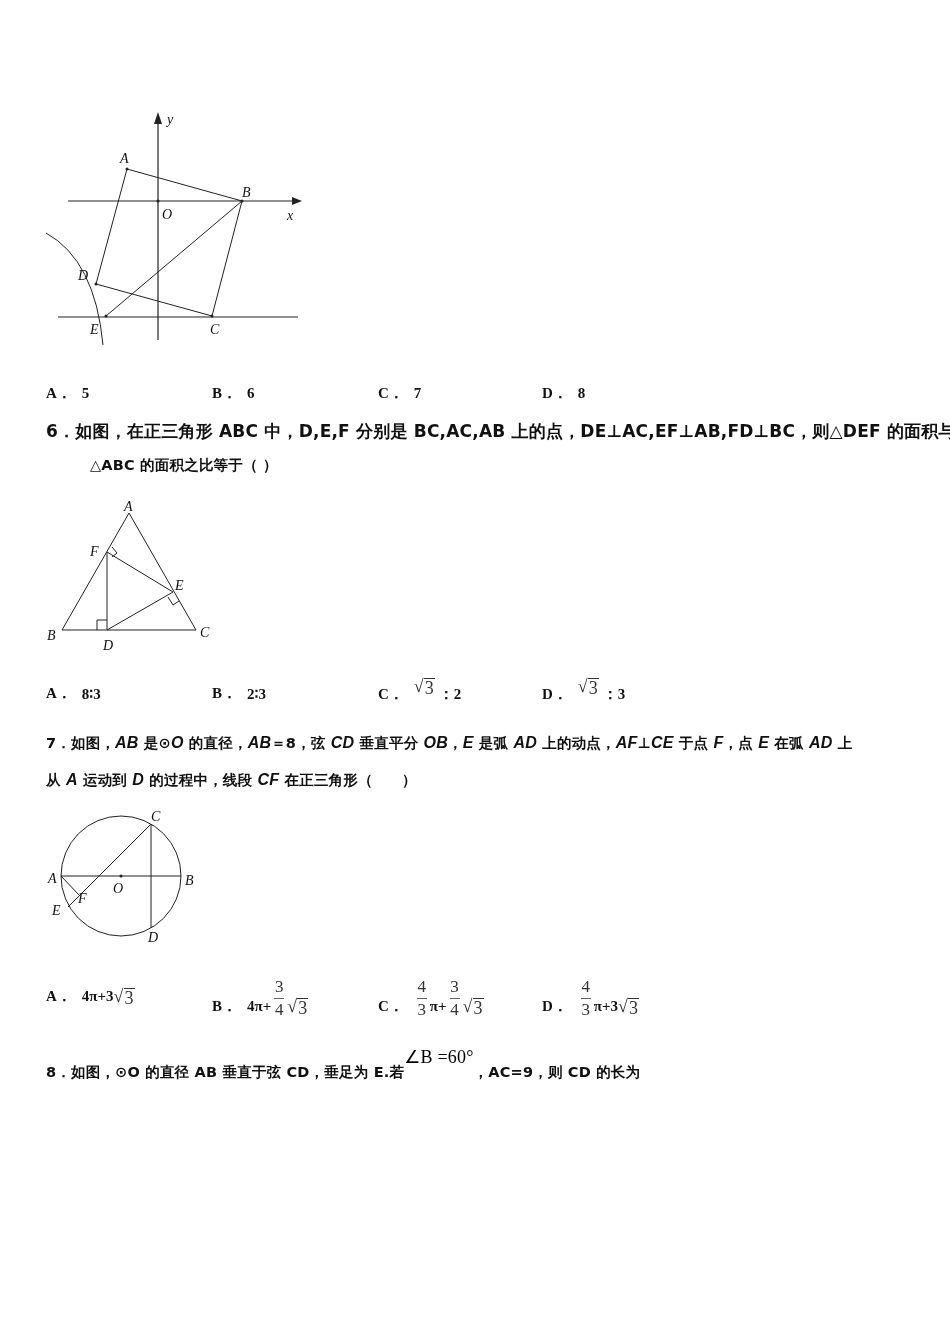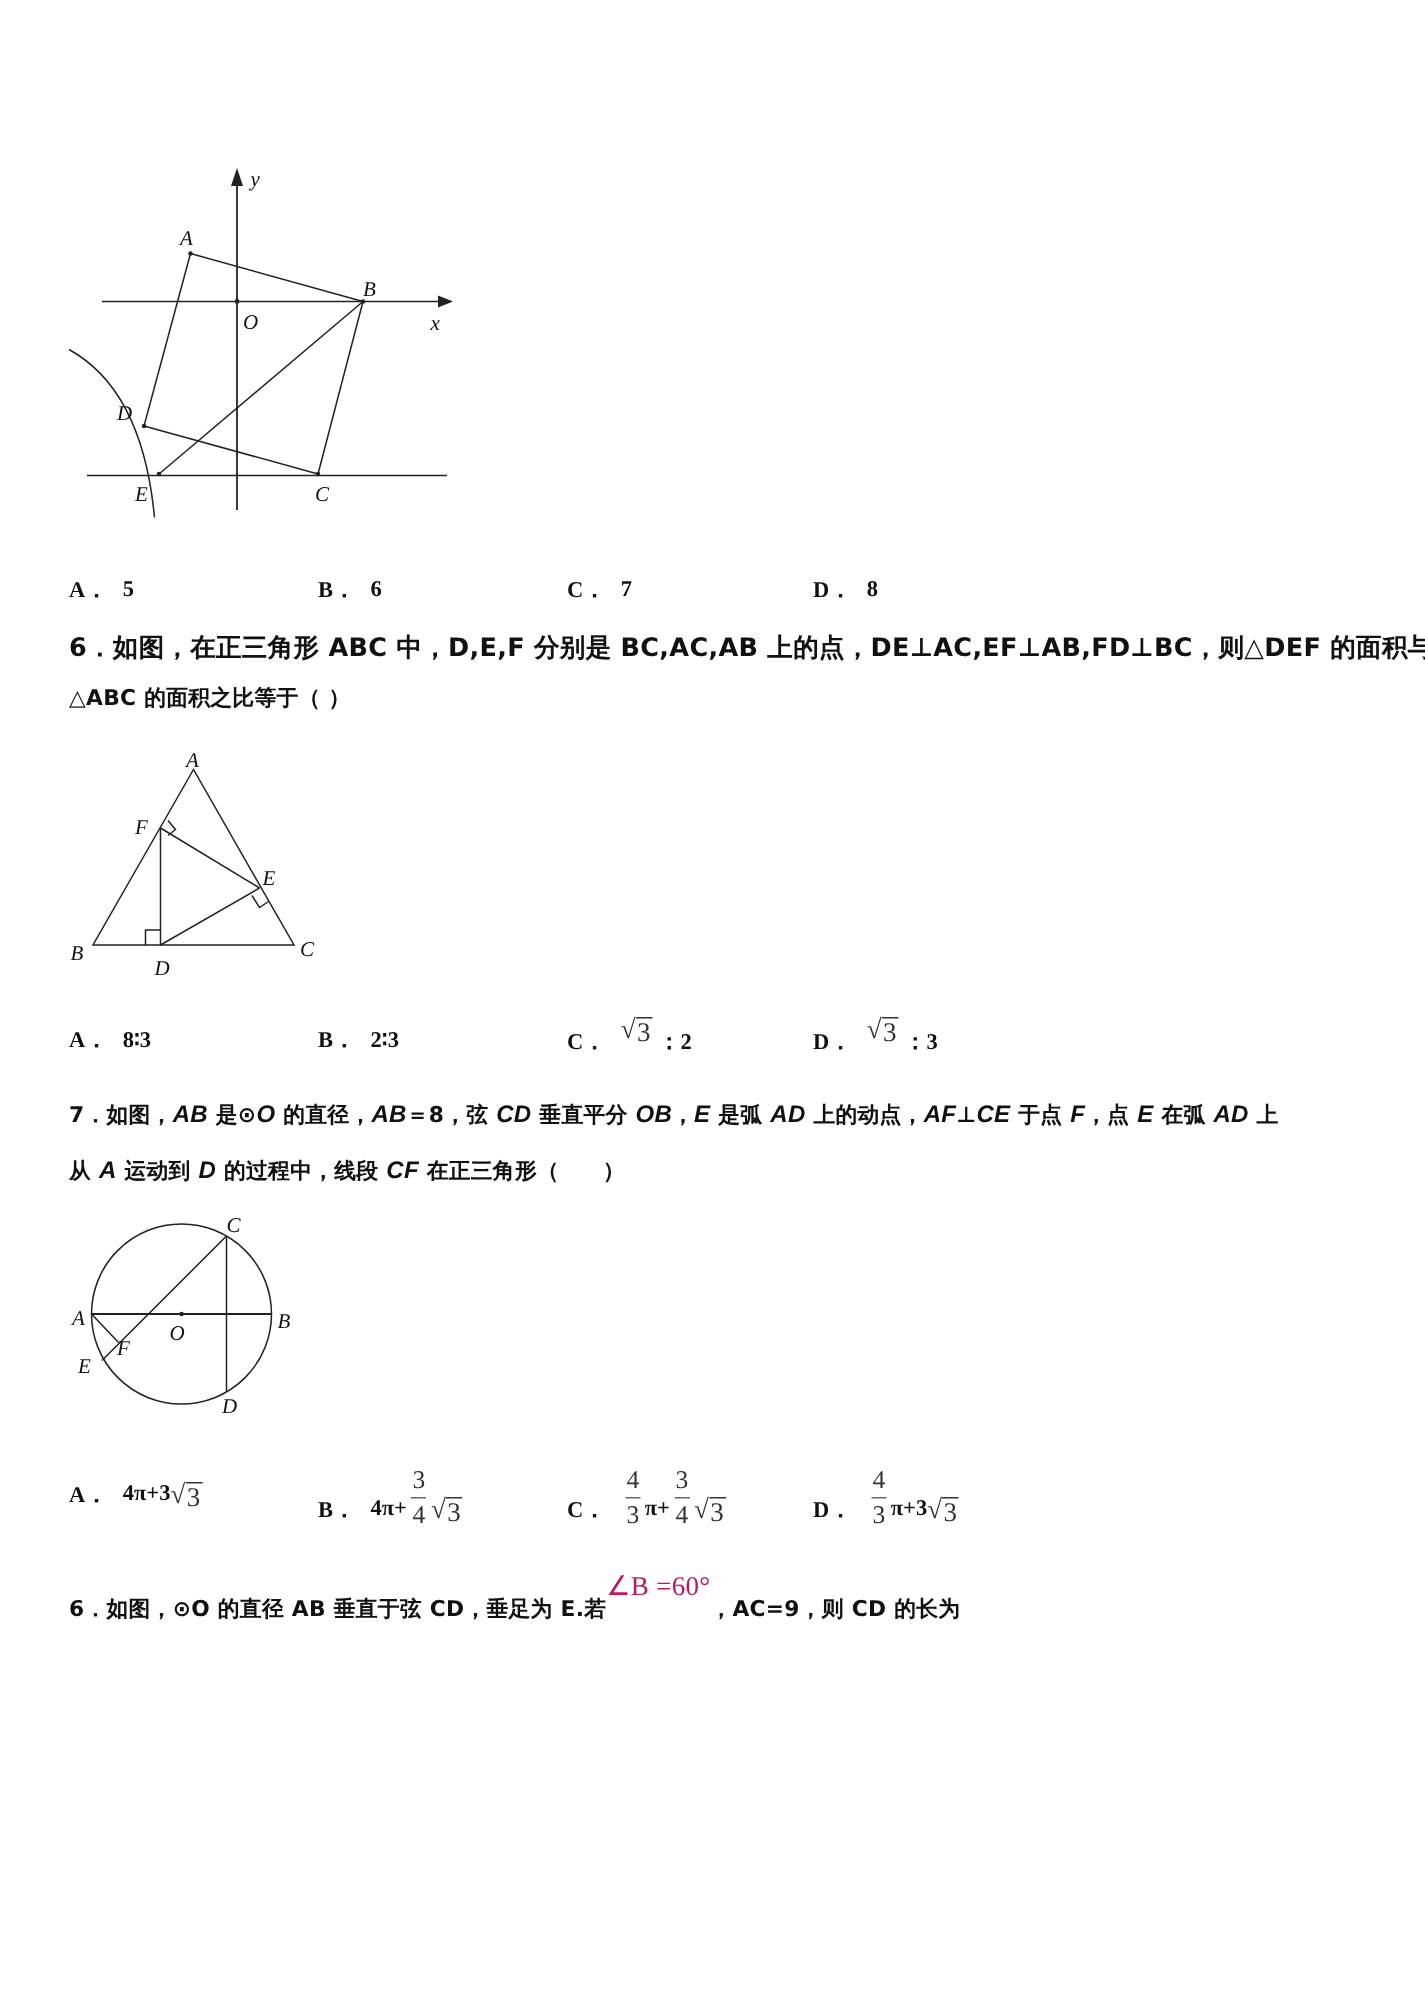--- a/index.html
+++ b/index.html
@@ -13,21 +13,21 @@
     .fig text { font-family: "Liberation Serif", "DejaVu Serif", serif; font-style: italic; fill: #111; }
     .opt-row { position: absolute; left: 46px; height: 24px; font-weight: bold; font-size: 14px; }
     .opt { position: absolute; top: 0; white-space: nowrap; display: flex; align-items: center; }
     .opt .lbl { font-weight: bold; margin-right: 10px; font-family: "Liberation Serif", serif; font-size: 15px; }
     .opt .val { font-weight: bold; font-family: "Liberation Serif", serif; font-size: 15px; }
     .q-line {
       position: absolute; left: 46px; font-size: 15px; font-weight: bold; white-space: nowrap;
       font-family: "DejaVu Sans", "Liberation Sans", sans-serif; letter-spacing: 0.2px;
     }
     .q-line .it { font-style: italic; font-family: Liberation Sans, sans-serif; font-size: 16px; }
-    .math { font-family: "Liberation Serif", serif; font-weight: normal; font-size: 18px; color: #be185d; }
+    .math { font-family: "Liberation Serif", serif; font-weight: normal; font-size: 18px; color: #000000; }
     .frac { display: inline-flex; flex-direction: column; align-items: center; vertical-align: middle; margin: 0 3px; position: relative; top: -8px; }
     .frac .num { font-family: "Liberation Serif", serif; font-weight: normal; font-size: 17px; line-height: 18px; color: #333; }
     .frac .bar { width: 10px; border-top: 1px solid #666; margin: 2px 0; }
     .frac .den { font-family: "Liberation Serif", serif; font-weight: normal; font-size: 17px; line-height: 18px; color: #333; }
     .sqrt { font-family: "Liberation Serif", serif; font-weight: normal; font-size: 18px; color: #333; display: inline-flex; align-items: flex-end; }
     .sqrt .rad { font-size: 18px; }
     .sqrt .under { border-top: 1px solid #333; padding: 0 1px; line-height: 18px; }
     .sup-math { position: relative; top: -14px; }
   </style>
 </head>
@@ -82,21 +82,21 @@
     <span class="lbl">C．</span>
     <span class="val">7</span>
   </div>
   <div class="opt" style="left:496px;">
     <span class="lbl">D．</span>
     <span class="val">8</span>
   </div>
 </div>
 
 <div class="q-line" style="top:420px; font-size:17px;">6．如图，在正三角形 ABC 中，D,E,F 分别是 BC,AC,AB 上的点，DE⊥AC,EF⊥AB,FD⊥BC，则△DEF 的面积与</div>
-<div class="q-line" style="top:456px; font-size:14.5px;">△ABC 的面积之比等于（ ）</div>
+<div class="q-line" style="top:456px; font-size:14.5px;margin-left:44px;">△ABC 的面积之比等于（ ）</div>
 
 <div class="abs fig" style="left:40px; top:495px; width:190px; height:165px;">
   <svg width="190" height="165" viewBox="0 0 190 165">
 
     <polygon points="89,18 22,135 156,135" fill="none" stroke="#222" stroke-width="1"></polygon>
 
     <line x1="67" y1="57" x2="67" y2="135" stroke="#222" stroke-width="1"></line>
     <line x1="67" y1="57" x2="133" y2="97" stroke="#222" stroke-width="1"></line>
     <line x1="67" y1="135" x2="133" y2="97" stroke="#222" stroke-width="1"></line>
 
@@ -218,14 +218,14 @@
     </span>
     <span class="val">π+3</span>
     <span class="sqrt">
       <span class="rad">√</span>
         <span class="under">3</span>
     </span>
   </div>
 </div>
 
 <div class="q-line" style="top:1060px; font-size:14.5px;">
-  <span>6．如图，⊙O 的直径 AB 垂直于弦 CD，垂足为 E.若</span><span class="math sup-math">∠B =60°</span><span>，AC=9，则 CD 的长为</span>
+  <span>8．如图，⊙O 的直径 AB 垂直于弦 CD，垂足为 E.若</span><span class="math sup-math">∠B =60°</span><span>，AC=9，则 CD 的长为</span>
 </div>
 
 </body></html>

